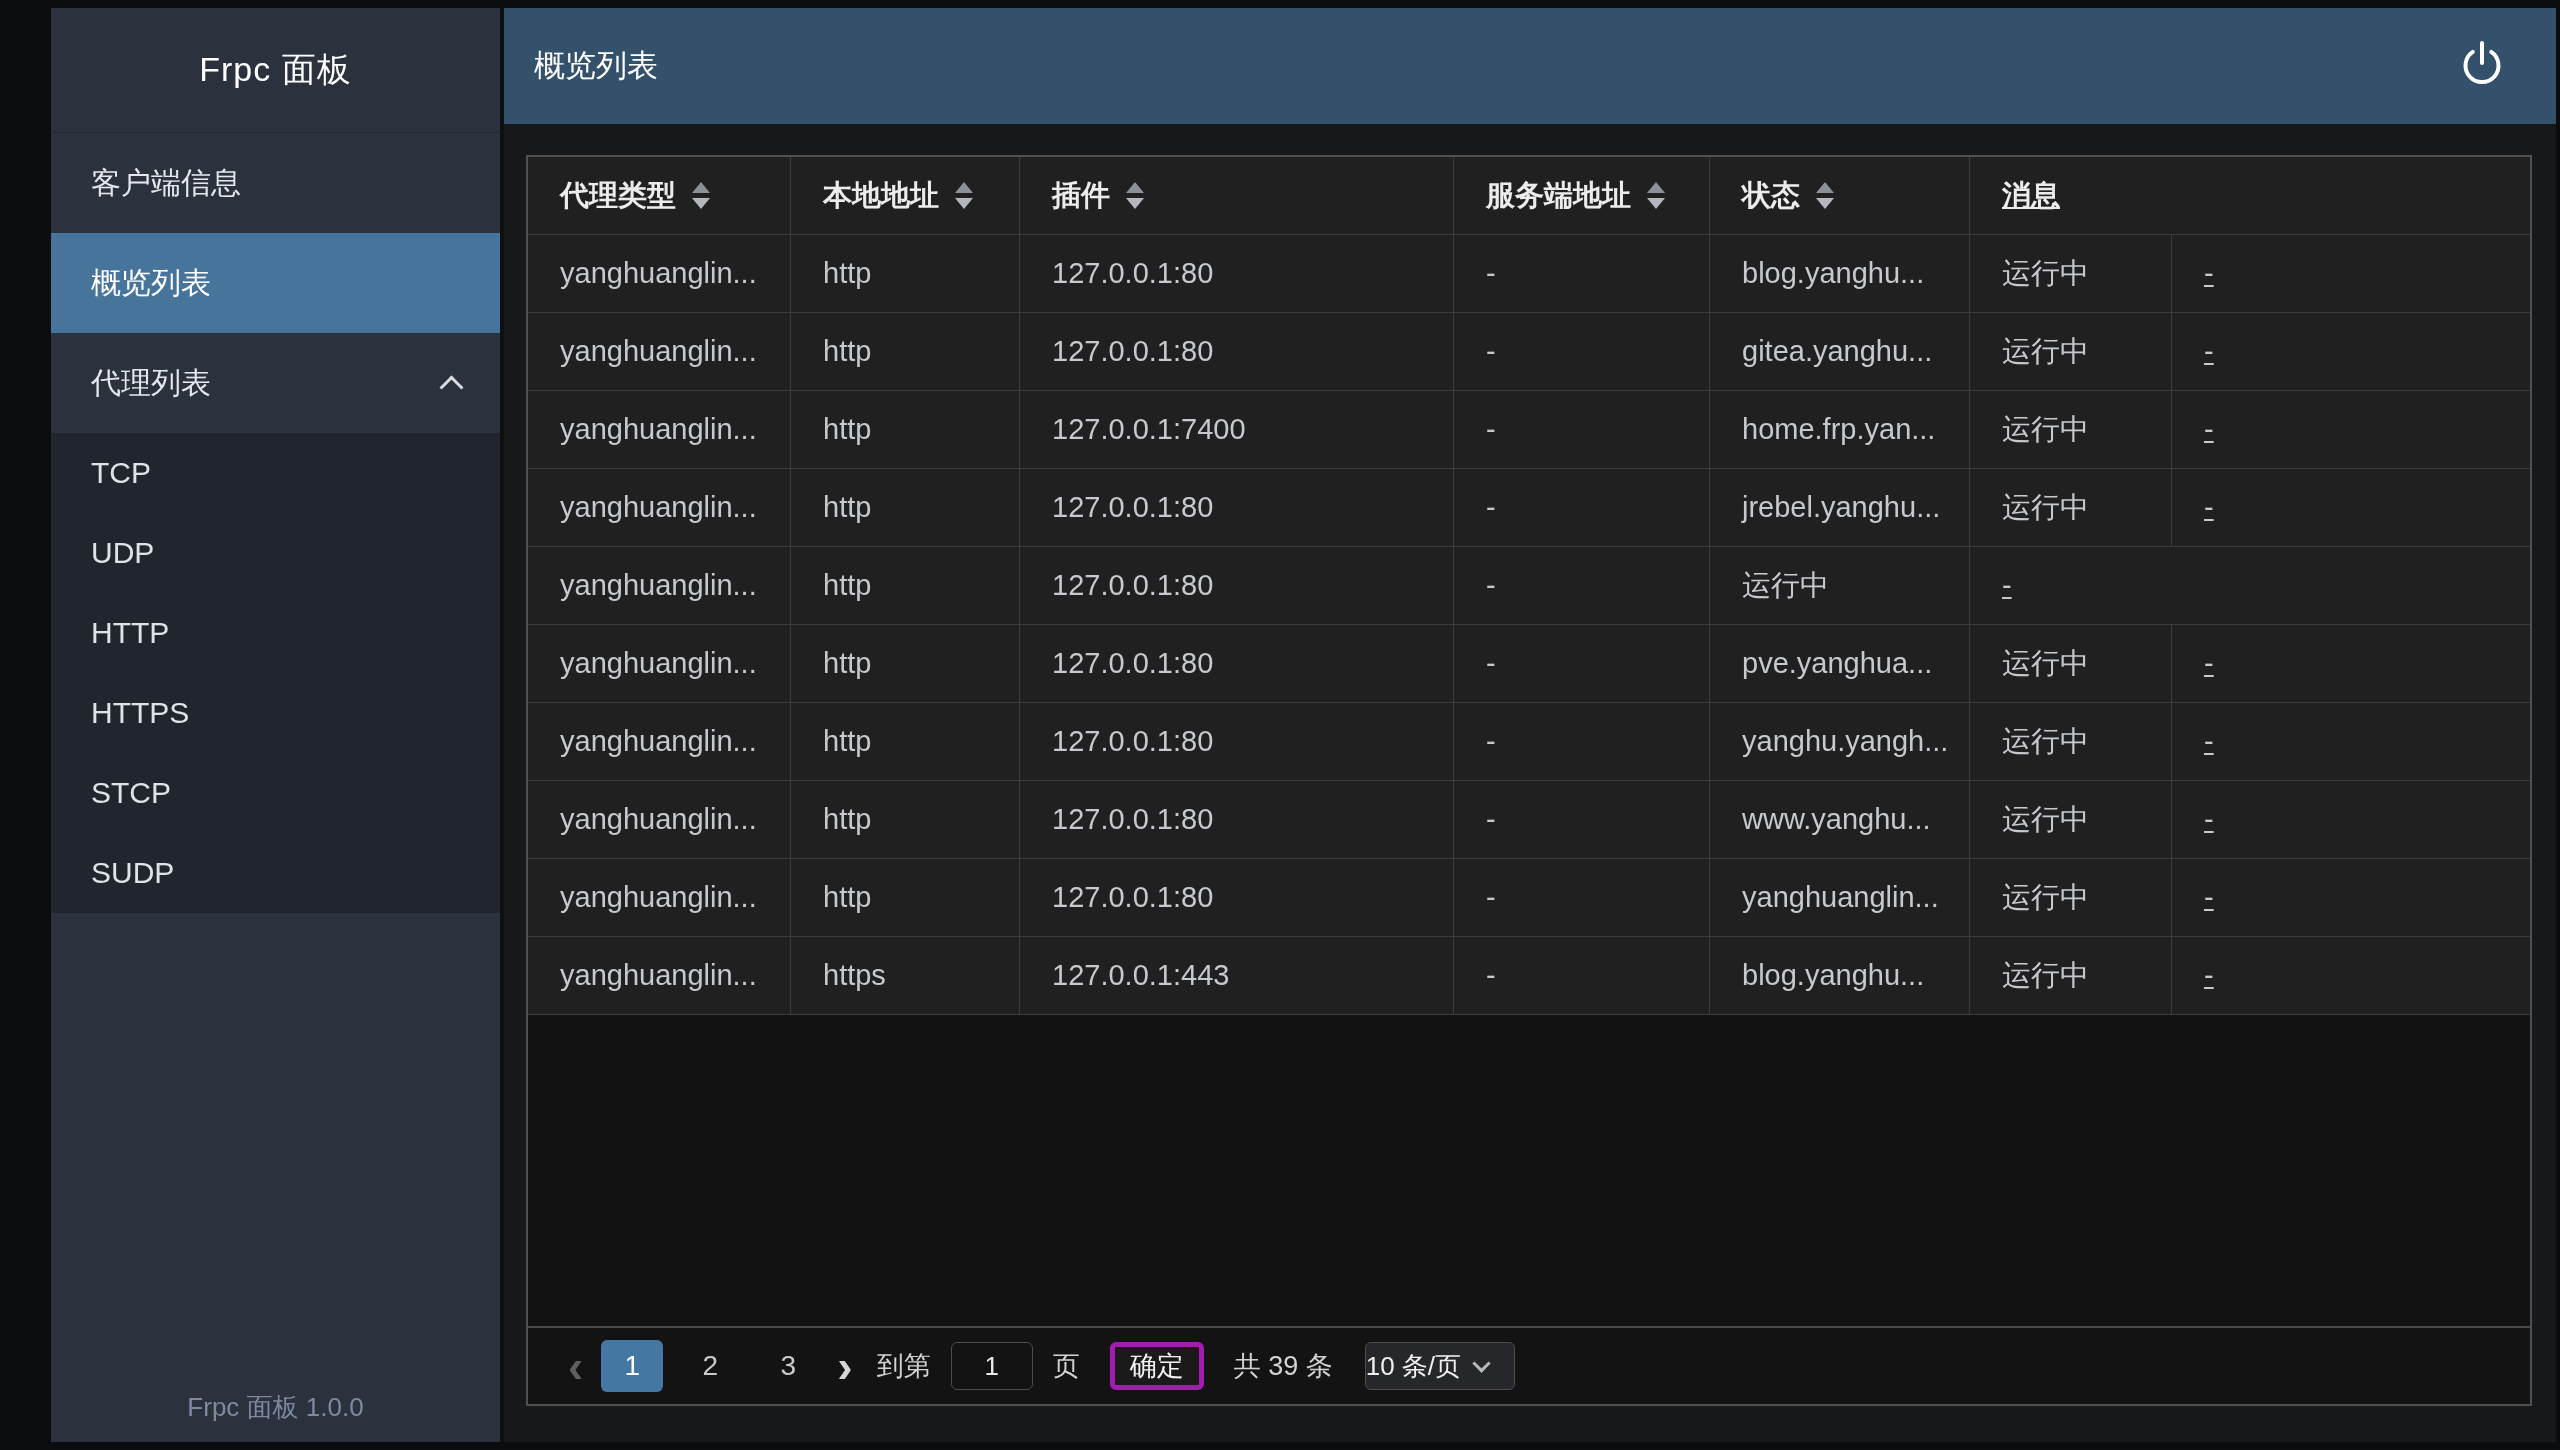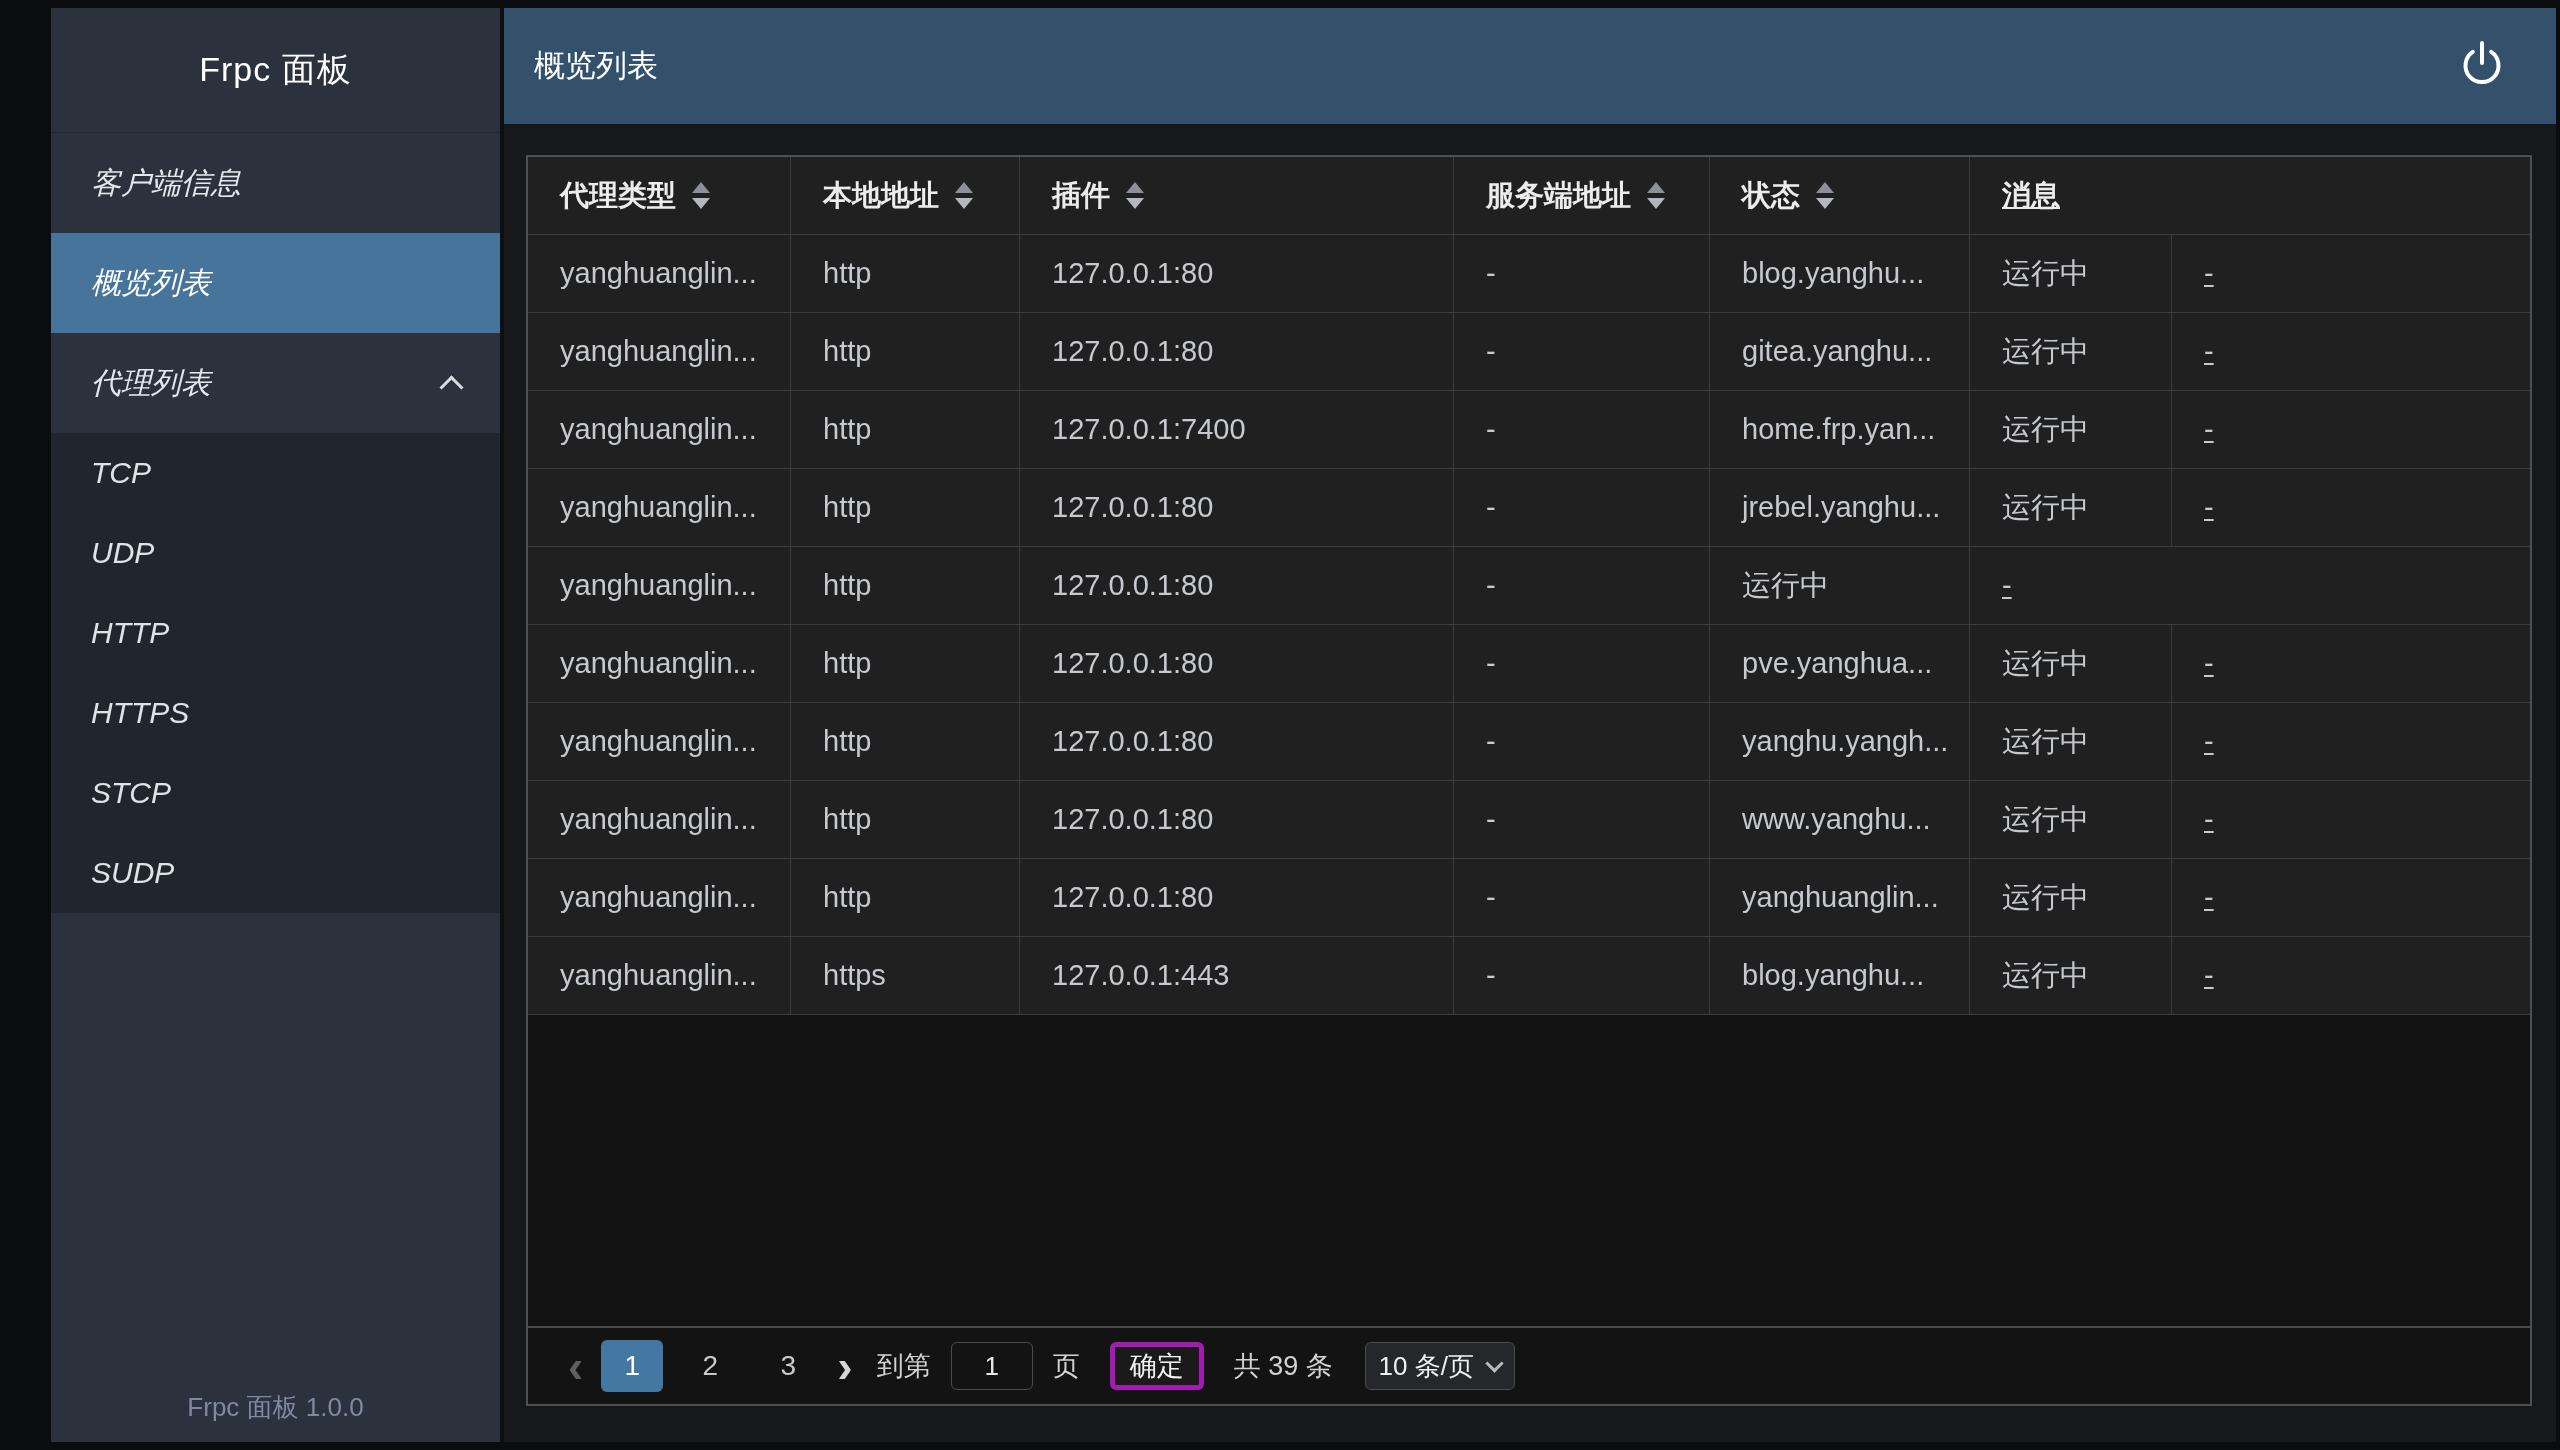--- a/index.html
+++ b/index.html
@@ -7,21 +7,21 @@
     font-family:"Liberation Sans","DejaVu Sans",sans-serif; background:#0b0c0e; }
 
   .app { position:absolute; top:8px; left:4px; right:4px; bottom:8px; display:flex;padding-left:47px; }
 
   
   .sidebar { width:453px; background:#2b313d; border-right:4px solid #0e0f11;
     display:flex; flex-direction:column; color:#e4e7ec; flex-shrink:0; }
   .side-title { height:125px; display:flex; align-items:center; justify-content:center;
     font-size:34px; color:#ffffff; border-bottom:1px solid #232933; letter-spacing:1px; }
   .menu-item { height:100px; display:flex; align-items:center; padding:0 40px;
-    font-size:30px; cursor:pointer; position:relative;font-style:italic; }
+    font-size:30px; cursor:pointer; position:relative; }
   .menu-item.active { background:#46749b; color:#ffffff; }
   .chev-up { width:17px; height:17px; border-top:3px solid #d9dce1; border-right:3px solid #d9dce1;
     transform:rotate(-45deg); margin-left:auto; margin-top:8px; }
   .submenu { background:#20252e; }
   .submenu .menu-item { height:80px; font-size:30px; color:#dfe2e7; }
   .side-spacer { flex:1; background:#2b313d; }
   .side-version { height:70px; display:flex; align-items:center; justify-content:center;
     color:#7e8aa0; font-size:26px; background:#2b313d; }
 
   
@@ -65,21 +65,21 @@
   .pg-num.active { background:#4478a3; color:#ffffff; }
   .pg-text { margin:0 14px; white-space:nowrap; }
   .pg-input { width:82px; height:48px; margin:0 6px; background:#131313;
     border:1px solid #4c4c4c; border-radius:6px; color:#e8e8e8; font-size:26px;
     text-align:center; font-family:inherit; }
   .pg-btn { width:94px; height:48px; margin:0 16px; background:#1a1a1a;
     border:5px solid #a21caf; border-radius:6px; color:#f2f2f2; font-size:27px;
     display:flex; align-items:center; justify-content:center; cursor:pointer; font-weight:normal; }
   .pg-select { width:150px; height:48px; margin-left:18px; background:#26272b;
     border:1px solid #4c4c4c; border-radius:6px; color:#f0f0f0; font-size:26px;
-    display:flex; align-items:center; justify-content:center; gap:14px; cursor:pointer; }
+    display:flex; align-items:center; gap:14px; cursor:pointer; }
   .chev-down { width:13px; height:13px; border-right:3px solid #b9b9b9;
     border-bottom:3px solid #b9b9b9; transform:rotate(45deg); margin-top:-6px; }
 </style>
 </head>
 <body>
 
 <div class="app">
 
   <div class="sidebar">
     <div class="side-title">Frpc 面板</div>

